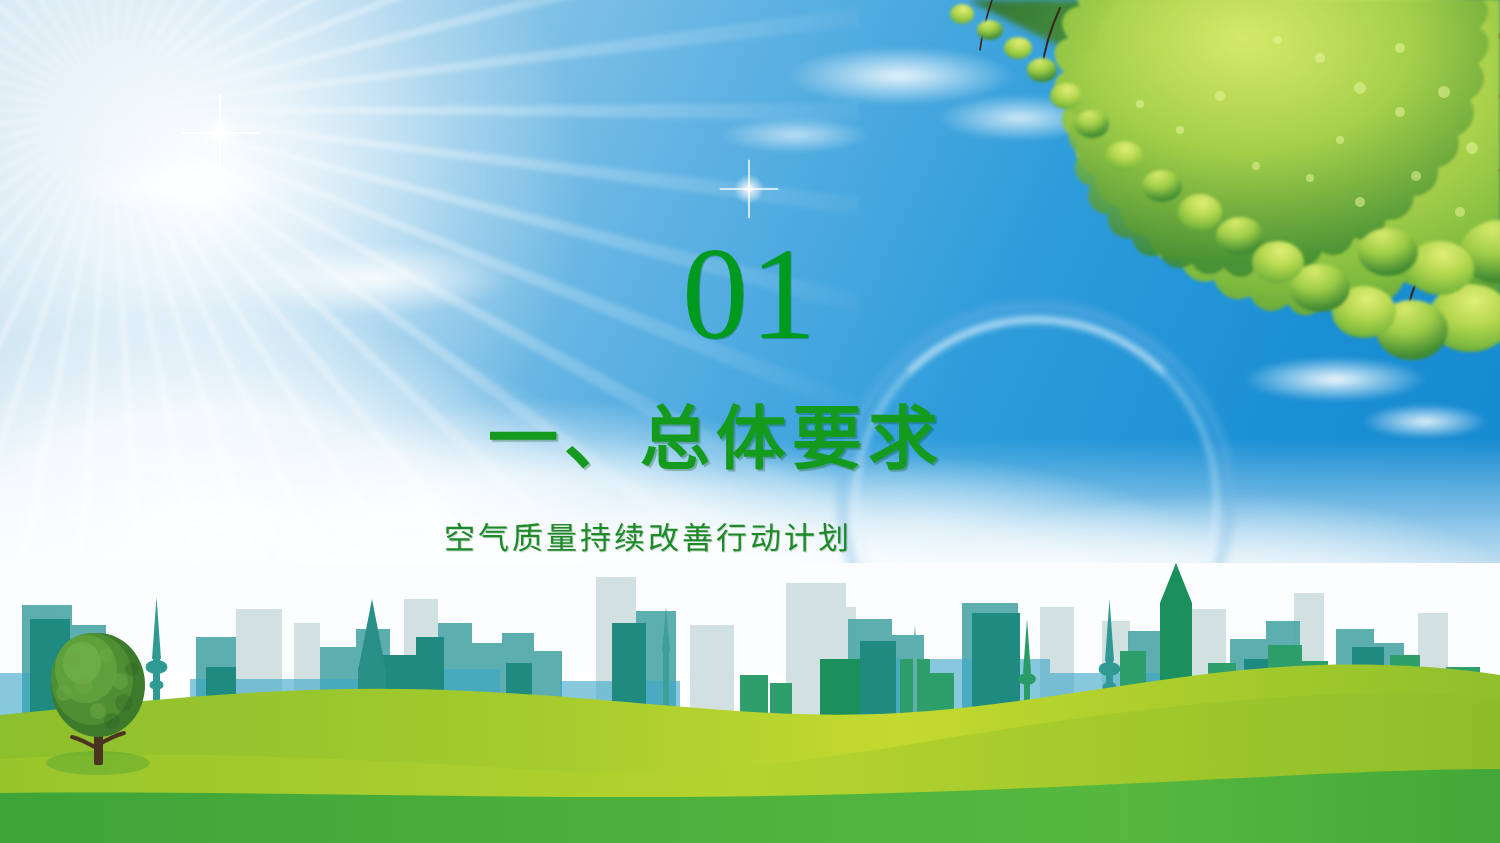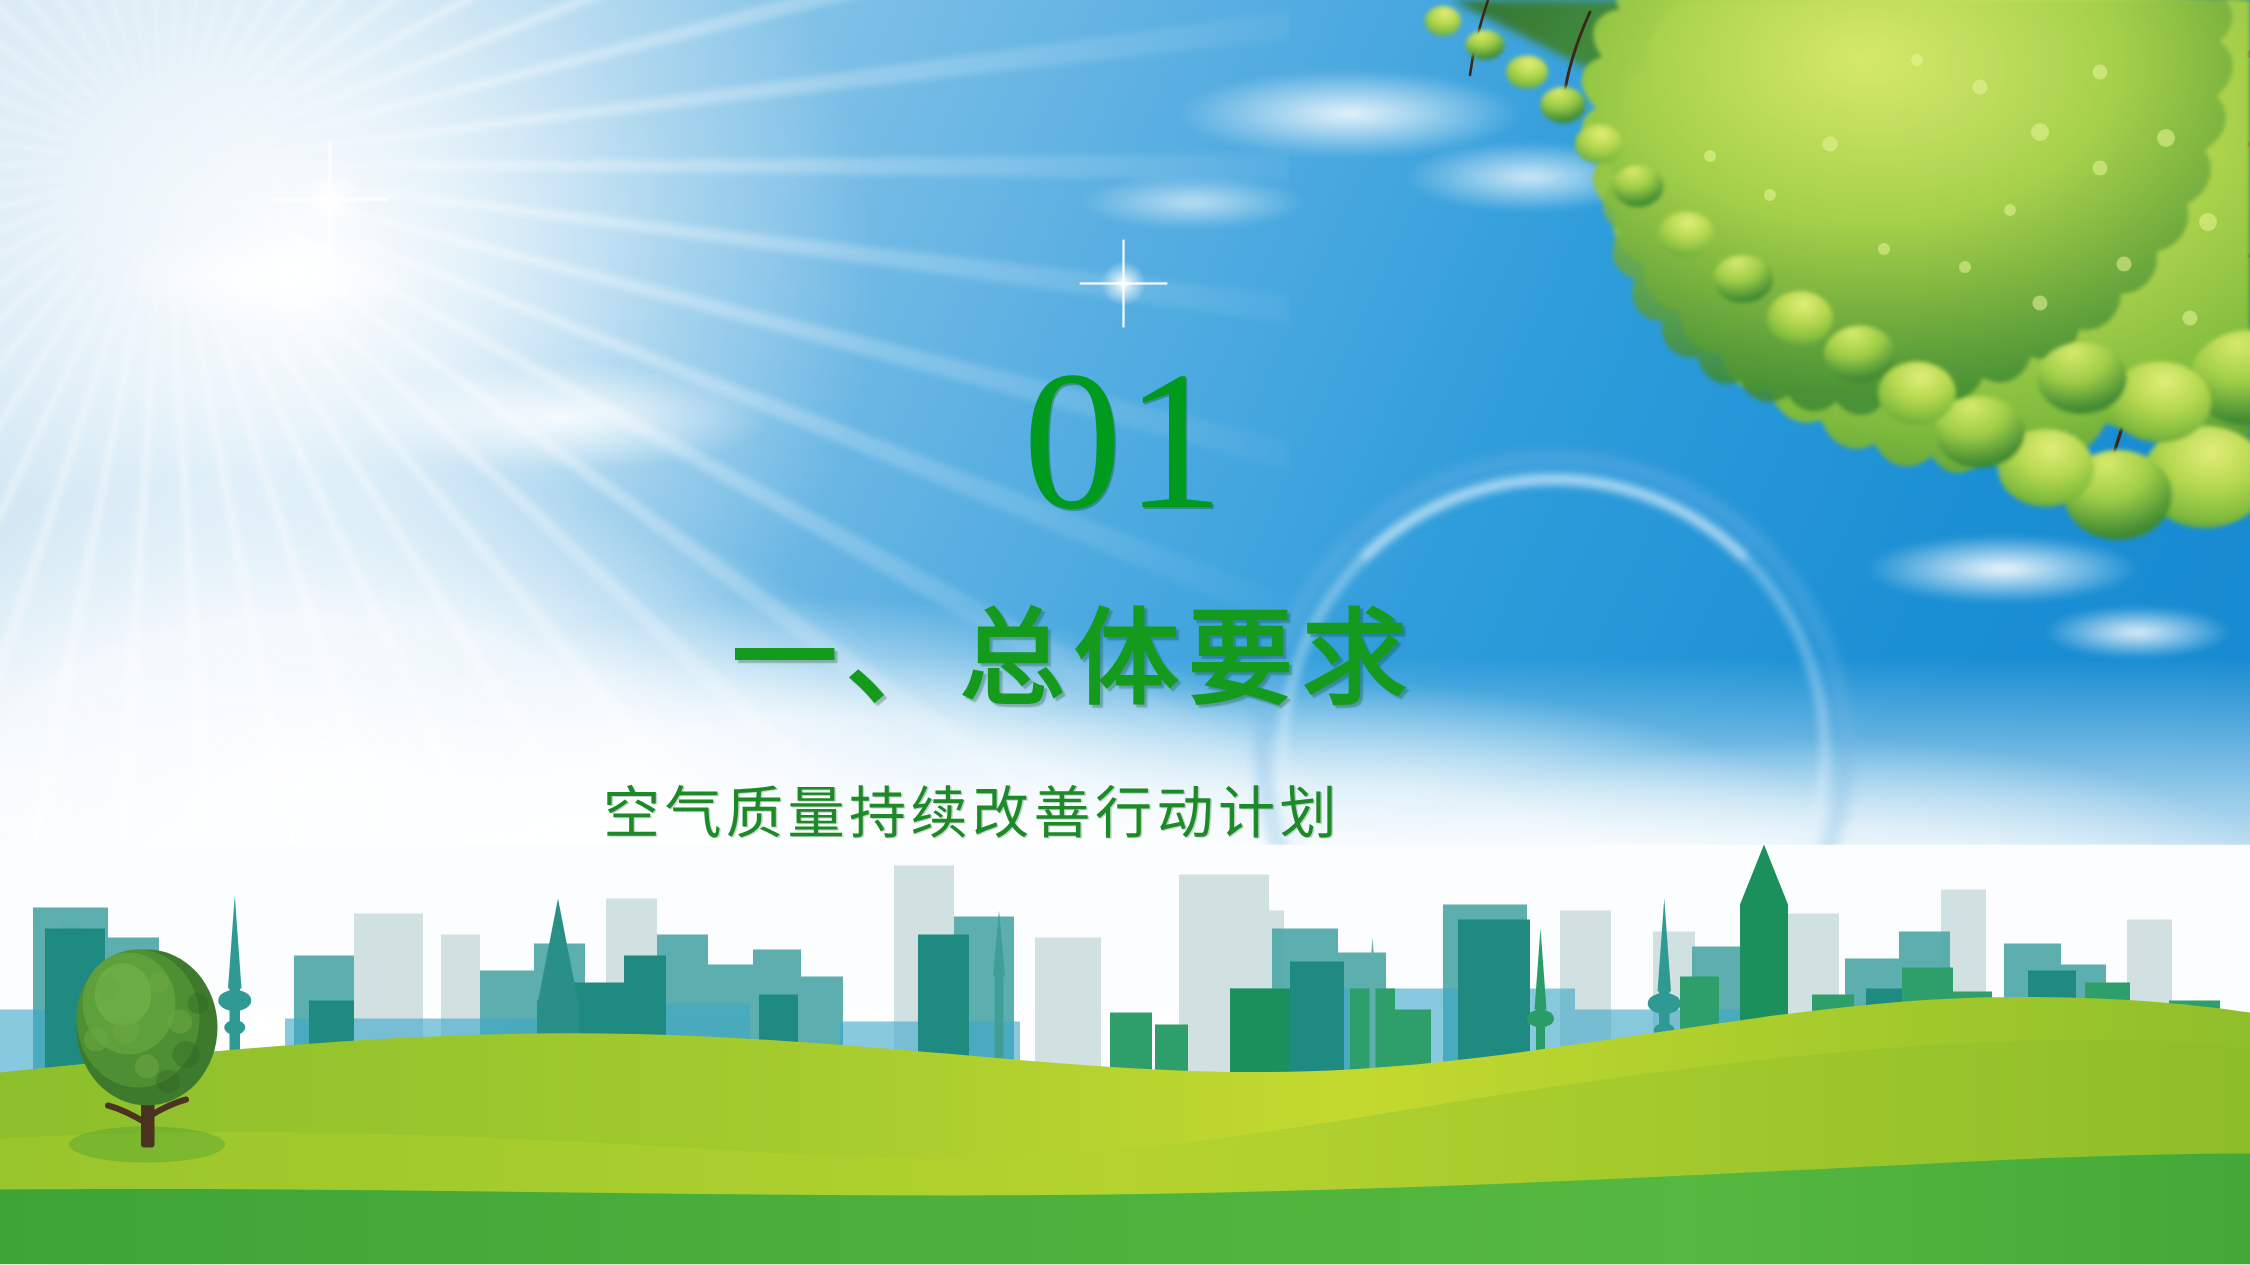--- a/index.html
+++ b/index.html
@@ -11,21 +11,21 @@
     overflow: hidden;
     background: #ffffff;
     font-family: "Liberation Serif", "DejaVu Serif", serif;
   }
 
   #slide {
     position: relative;
     width: 1500px;
     height: 843px;
     overflow: hidden;
-    background: #fef9c3;
+    background: #0f172a;
     padding-left: 28px;
   }
 
   
   .sky {
     position: absolute;
     inset: 0;
     background:
       linear-gradient(to bottom,
         rgba(255,255,255,0.00) 52%,
@@ -191,21 +191,21 @@
     color: #149B1E;
     text-shadow: 2px 2px 1px rgba(0,70,12,0.30);
   }
 
   .chapter-subtitle {
     position: absolute;
     left: 0;
     top: 519px;
     width: 1296px;
     font-family: "DejaVu Serif", "Liberation Serif", serif;
-    font-size: 38px;
+    font-size: 31px;
     line-height: 1.25;
     letter-spacing: 3px;
     color: #1D8A28;
     text-shadow: 1px 1px 0 rgba(0,70,12,0.22);
   }
 </style>
 </head>
 <body>
 
 <div id="slide">

